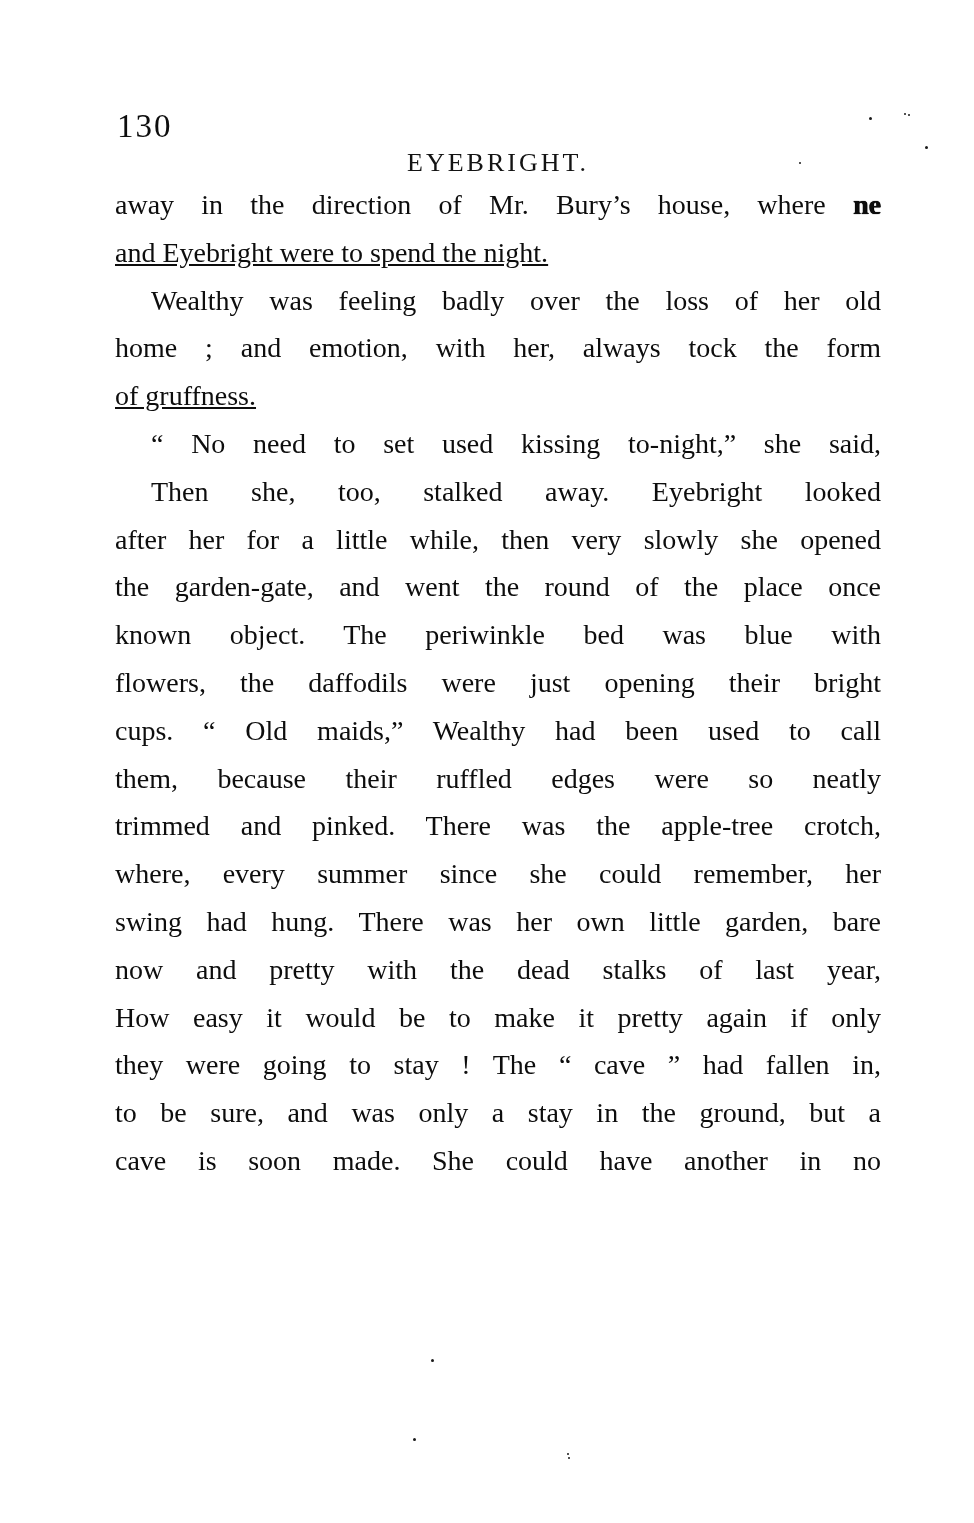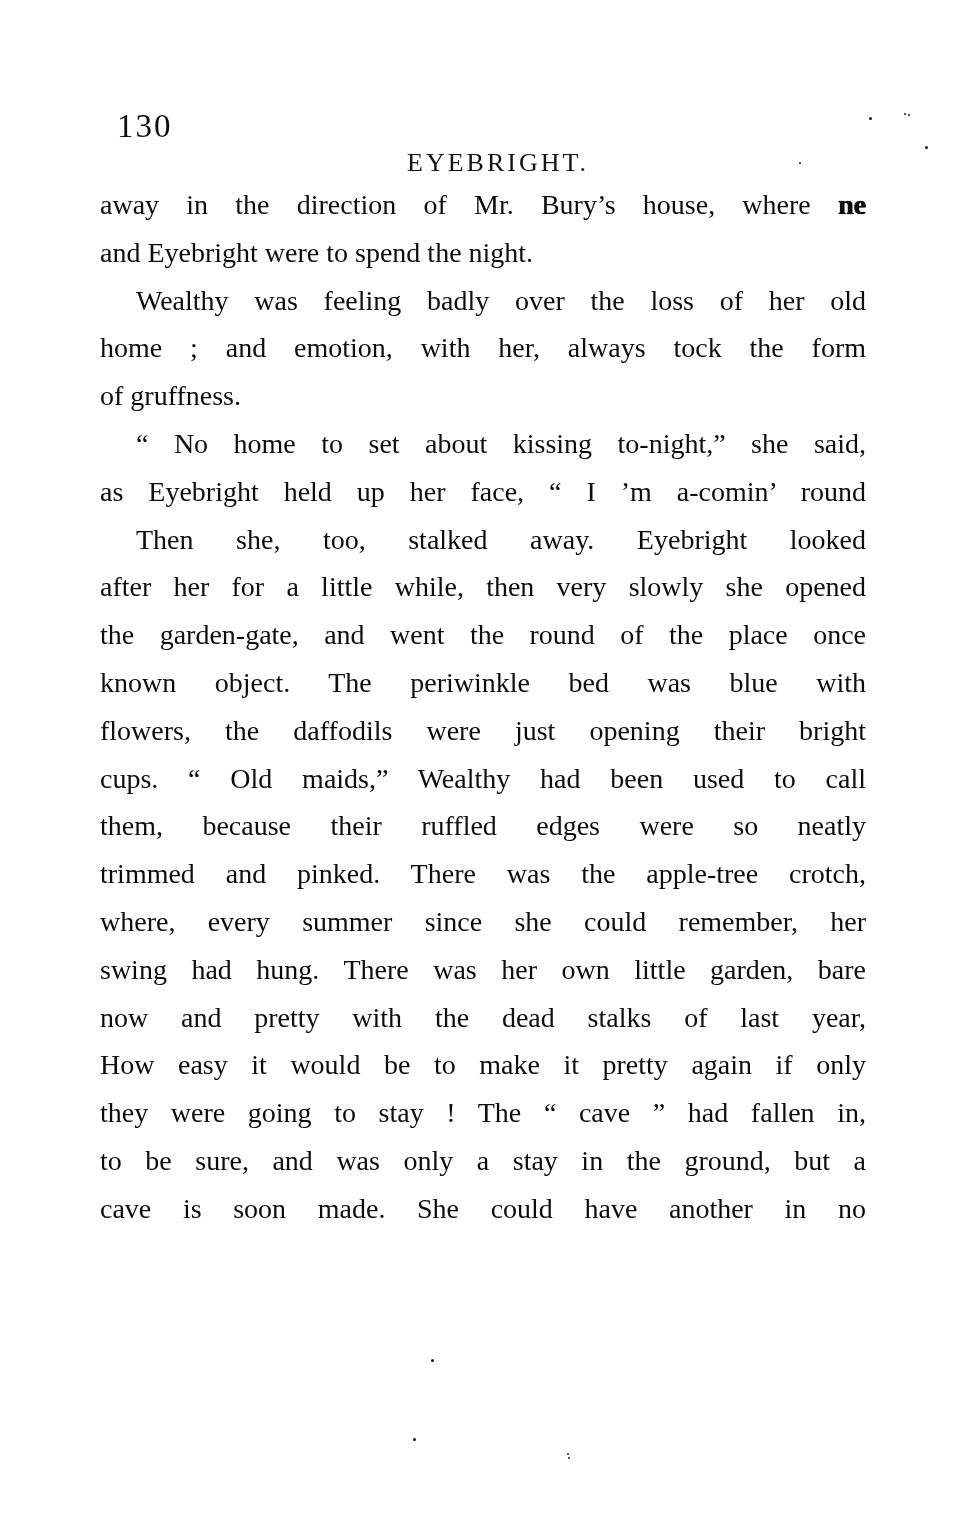--- a/index.html
+++ b/index.html
@@ -38,36 +38,37 @@
     top: 4px;
     text-align: center;
     font-size: 26px;
     letter-spacing: 3px;
     color: #131313;
     margin-top: 36px;
   }
   .body-text {
     position: absolute;
     top: 181px;
-    left: 100px;
+    left: 115px;
     width: 766px;
     font-size: 28px;
     line-height: 47.8px;
     text-align: justify;
     color: #0d0d0d;
   }
   .line {
     text-align: justify;
     text-align-last: justify;
     white-space: normal;
     height: 47.8px;
     overflow: visible;
   }
   .line.endpara {
     text-align-last: left;
+    text-decoration: underline;
   }
   .line.indent {
     padding-left: 36px;
     box-sizing: border-box;
   }
   .inked {
     font-weight: 700;
     text-shadow: 0 0 1px #000, 0.5px 0 0 #000;
   }
   .speck {
@@ -85,22 +86,21 @@
     <span class="page-number">130</span>
     <span class="running-title">EYEBRIGHT.</span>
   </div>
 
   <div class="body-text">
     <div class="line"><span>away in the direction of Mr. Bury’s house, where</span> <span class="inked">ne</span></div>
     <div class="line endpara">and Eyebright were to spend the night.</div>
     <div class="line indent">Wealthy was feeling badly over the loss of her old</div>
     <div class="line">home ; and emotion, with her, always tock the form</div>
     <div class="line endpara">of gruffness.</div>
-    <div class="line indent">“ No home to set about kissing to-night,” she said,</div>
-    <div class="line">as Eyebright held up her face, “ I ’m a-comin’ round</div>
+    <div class="line indent">“ No need to set used kissing to-night,” she said,</div>
     <div class="line indent">Then she, too, stalked away.  Eyebright looked</div>
     <div class="line">after her for a little while, then very slowly she opened</div>
     <div class="line">the garden-gate, and went the round of the place once</div>
     <div class="line">known object.  The periwinkle bed was blue with</div>
     <div class="line">flowers, the daffodils were just opening their bright</div>
     <div class="line">cups.  “ Old maids,” Wealthy had been used to call</div>
     <div class="line">them, because their ruffled edges were so neatly</div>
     <div class="line">trimmed and pinked.  There was the apple-tree crotch,</div>
     <div class="line">where, every summer since she could remember, her</div>
     <div class="line">swing had hung.  There was her own little garden, bare</div>

